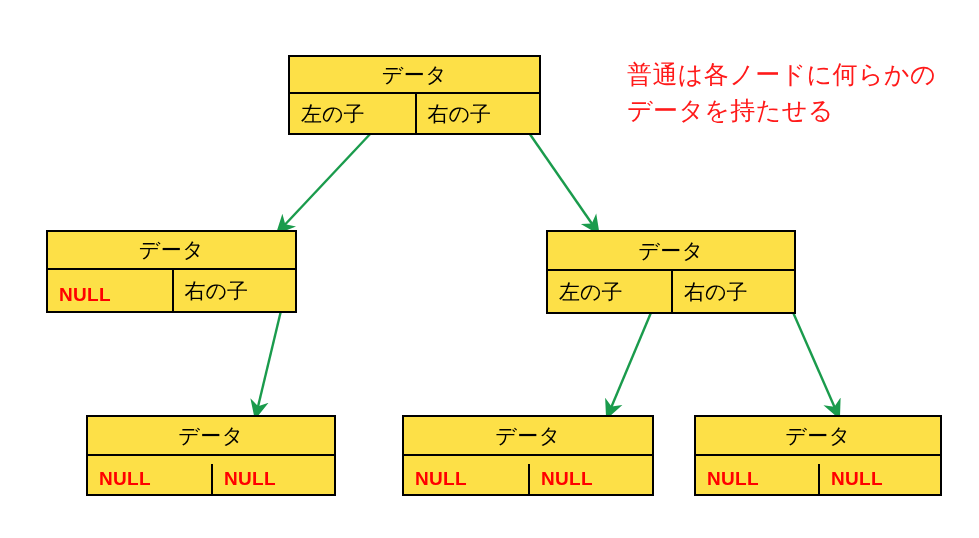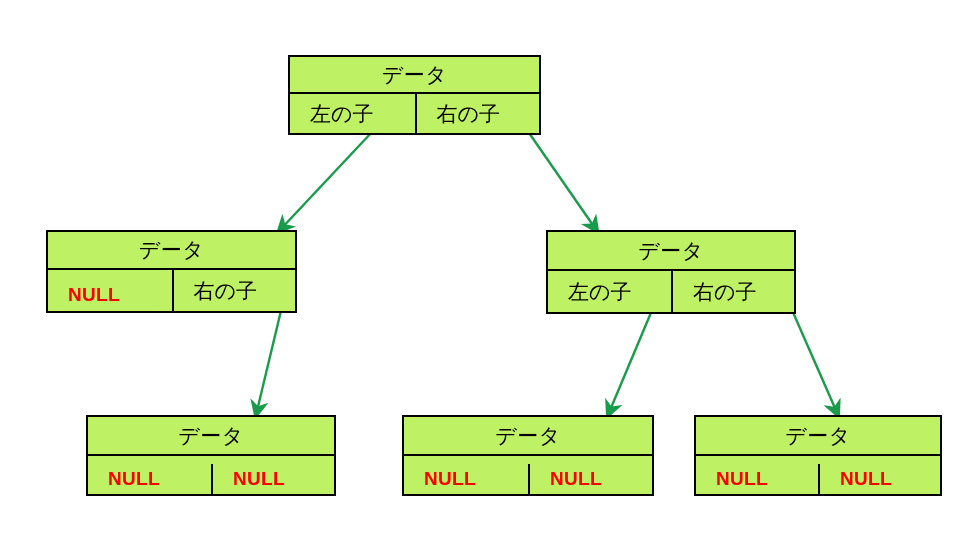--- a/index.html
+++ b/index.html
@@ -12,21 +12,21 @@
     width: 979px;
     height: 538px;
     background: #ffffff;
     overflow: hidden;
     font-family: "Liberation Sans", "DejaVu Sans", sans-serif;
   }
   .node {
     position: absolute;
     border: 2px solid #000000;
     box-sizing: border-box;
-    background: #bef264;
+    background: #fde047;
     display: flex;
     flex-direction: column;
     z-index: 3;
   }
   .node-header {
     flex: 0 0 auto;
     display: flex;
     align-items: center;
     justify-content: center;
     border-bottom: 2px solid #000000;
@@ -39,21 +39,21 @@
     flex: 1 1 auto;
     display: flex;
     flex-direction: row;
     box-sizing: border-box;
   }
   .cell {
     flex: 1 1 50%;
     display: flex;
     align-items: center;
     box-sizing: border-box;
-    padding-left: 20px;
+    padding-left: 11px;
     font-size: 21px;
     color: #000000;
     overflow: hidden;
     white-space: nowrap;
   }
   .cell.right-cell {
     border-left: 2px solid #000000;
   }
   .cell.null-cell {
     color: #ff0000;
@@ -160,14 +160,16 @@
   </div>
 
   <div class="node" style="left:694px; top:415px; width:248px; height:81px;">
     <div class="node-header" style="height:39px;">データ</div>
     <div class="node-children">
       <div class="cell left-cell null-cell">NULL</div>
       <div class="cell right-cell null-cell">NULL</div>
     </div>
   </div>
 
+  <div class="annotation" style="left:627px; top:56px; width:330px;">普通は各ノードに何らかの
+データを持たせる</div>
 
 </div>
 
 </body></html>

